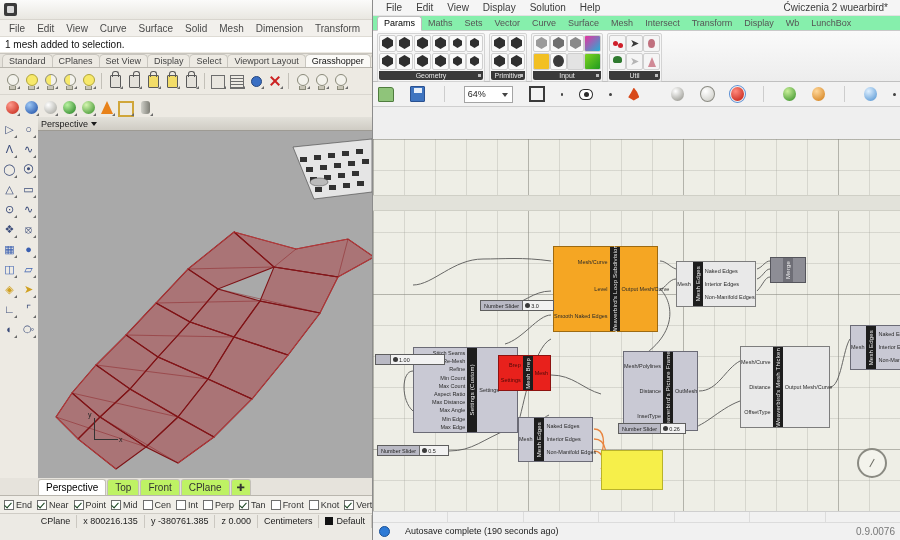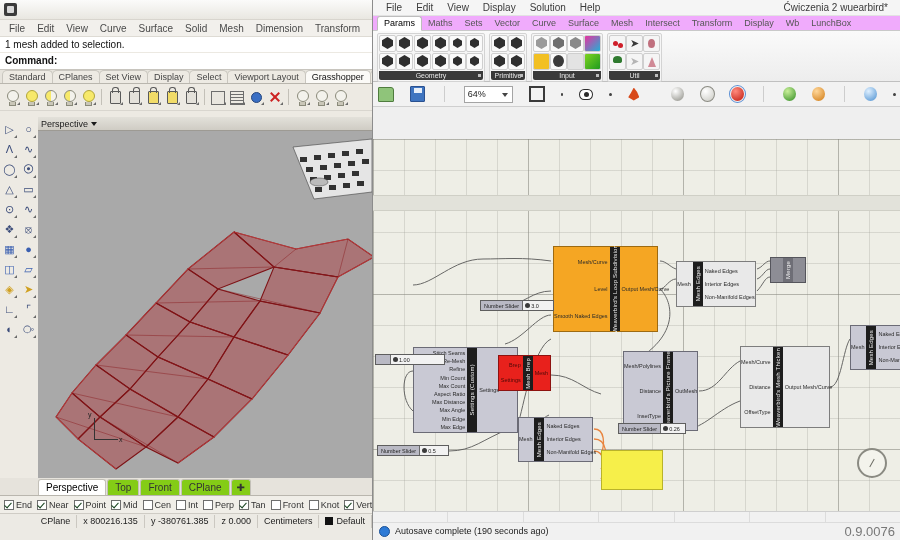--- a/index.html
+++ b/index.html
@@ -155,21 +155,21 @@
   .axis .ax{position:absolute;left:0;bottom:0;height:1px;background:#333;}
   .axis .ay{position:absolute;left:0;bottom:0;width:1px;background:#333;}
   .axis .lbl{position:absolute;font-size:7px;color:#222;}
 
   .rh-bottom{
     position:absolute;left:0;right:0;bottom:0;height:62px;background:#eceae4;
   }
   .vtabs{display:flex;align-items:flex-end;height:17px;padding-left:38px;border-bottom:1px solid #b9b6ae;background:#e6e3dc;}
   .vtab{
     font-size:10px;color:#333;padding:0 7px;height:15px;line-height:15px;
-    background:#84cc16;border:1px solid #c3c0b8;border-bottom:none;margin-right:1px;
+    background:#bef264;border:1px solid #c3c0b8;border-bottom:none;margin-right:1px;
     border-radius:3px 3px 0 0;
   }
   .vtab.active{background:#fff;color:#000;font-weight:normal;}
   .osnap{
     height:17px;display:flex;align-items:center;background:#f0eee8;
     border-bottom:1px solid #cfccc5;padding-left:4px;gap:1px;font-size:9px;color:#333;
   }
   .osnap label{display:flex;align-items:center;gap:2px;margin-right:4px;white-space:nowrap;}
   .cb{
     width:8px;height:8px;border:1px solid #6e6e6e;background:#fff;display:inline-block;
@@ -205,21 +205,21 @@
   .wb.close{background:#d32b2b;color:#fff;}
   .gh-menu{
     height:15px;display:flex;align-items:center;background:#f5f5f5;
     border-bottom:1px solid #e2e2e2;padding-left:6px;position:relative;
   }
   .gh-menu span{padding:0 7px;font-size:10px;color:#3a3a3a;}
   .gh-doc{
     position:absolute;right:6px;font-size:9px;color:#3a3a3a;
   }
   .gh-tabs{
-    height:14px;display:flex;align-items:flex-end;background:#f0abfc;
+    height:14px;display:flex;align-items:flex-end;background:#86efac;
     border-bottom:1px solid #c9c9c9;padding-left:4px;
   }
   .gh-tab{
     font-size:9px;color:#555;padding:0 6px;height:13px;line-height:13px;white-space:nowrap;
   }
   .gh-tab.active{
     background:#fff;border:1px solid #bdbdbd;border-bottom:1px solid #fff;
     color:#000;border-radius:3px 3px 0 0;margin-bottom:-1px;
   }
   .gh-ribbon{
@@ -333,30 +333,30 @@
     position:absolute;left:2px;top:2px;width:5px;height:5px;border-radius:50%;
     background:#3a3a3a;
   }
   .wirepath{position:absolute;inset:0;pointer-events:none;}
 
   .gh-status{
     position:absolute;left:0;right:0;bottom:0;height:28px;
     background:#f1f1f1;border-top:1px solid #cfcfcf;
   }
   .gh-status .bar{
-    height:16px;display:flex;align-items:center;padding:0 6px;font-size:9px;color:#222;
+    height:16px;display:flex;align-items:center;padding:0 6px;font-size:9px;color:#222;gap:10px;
   }
   .gh-status .tray{
     height:10px;border-bottom:1px solid #dcdcdc;display:flex;
   }
   .gh-status .tray div{flex:1;border-right:1px solid #dcdcdc;}
   .infodot{
     width:9px;height:9px;border-radius:50%;background:#2d7ad6;border:1px solid #1b5196;margin-right:5px;flex:0 0 auto;
   }
-  .gh-ver{margin-left:auto;color:#777;font-size:13px;}
+  .gh-ver{margin-left:auto;color:#777;font-size:10px;}
   .compass{
     position:absolute;right:14px;bottom:34px;width:26px;height:26px;border-radius:50%;
     border:2px solid #8a8a82;background:#f3f3ec;
   }
   .compass:after{
     content:"";position:absolute;left:50%;top:50%;width:1px;height:9px;background:#6a6a62;
     transform:translate(-50%,-50%) rotate(30deg);
   }
 </style>
 </head>
@@ -379,21 +379,20 @@
       <span>Solid</span>
       <span>Mesh</span>
       <span>Dimension</span>
       <span>Transform</span>
       <span>Tools</span>
 
     </div>
 
     <div class="rh-cmdzone">
       <div class="rh-cmdline">1 mesh added to selection.</div>
-      <div class="rh-cmdprompt">Command:</div>
     </div>
 
     <div class="rh-tabs">
       <div class="rh-tab">Standard</div>
       <div class="rh-tab">CPlanes</div>
       <div class="rh-tab">Set View</div>
       <div class="rh-tab">Display</div>
       <div class="rh-tab">Select</div>
       <div class="rh-tab">Viewport Layout</div>
       <div class="rh-tab active">Grasshopper</div>

